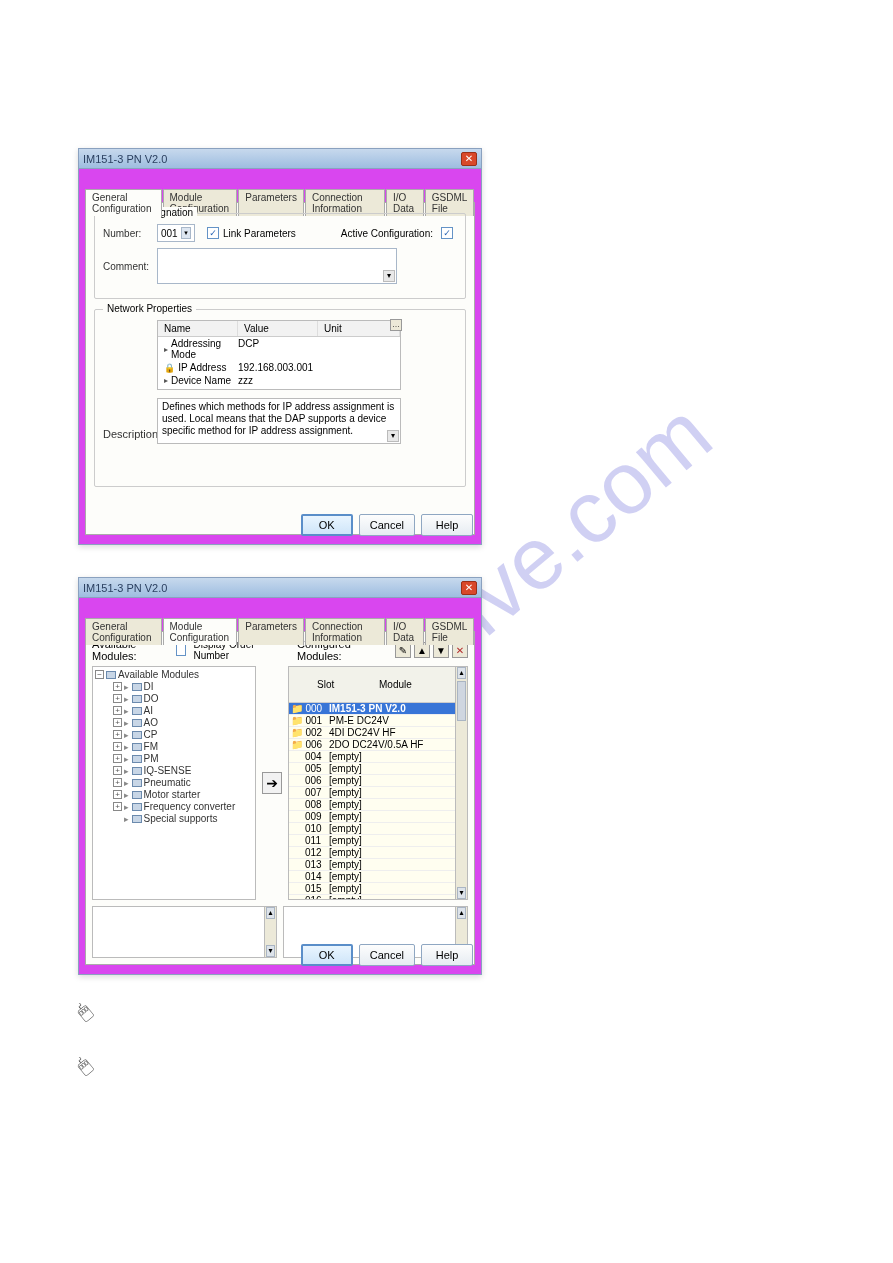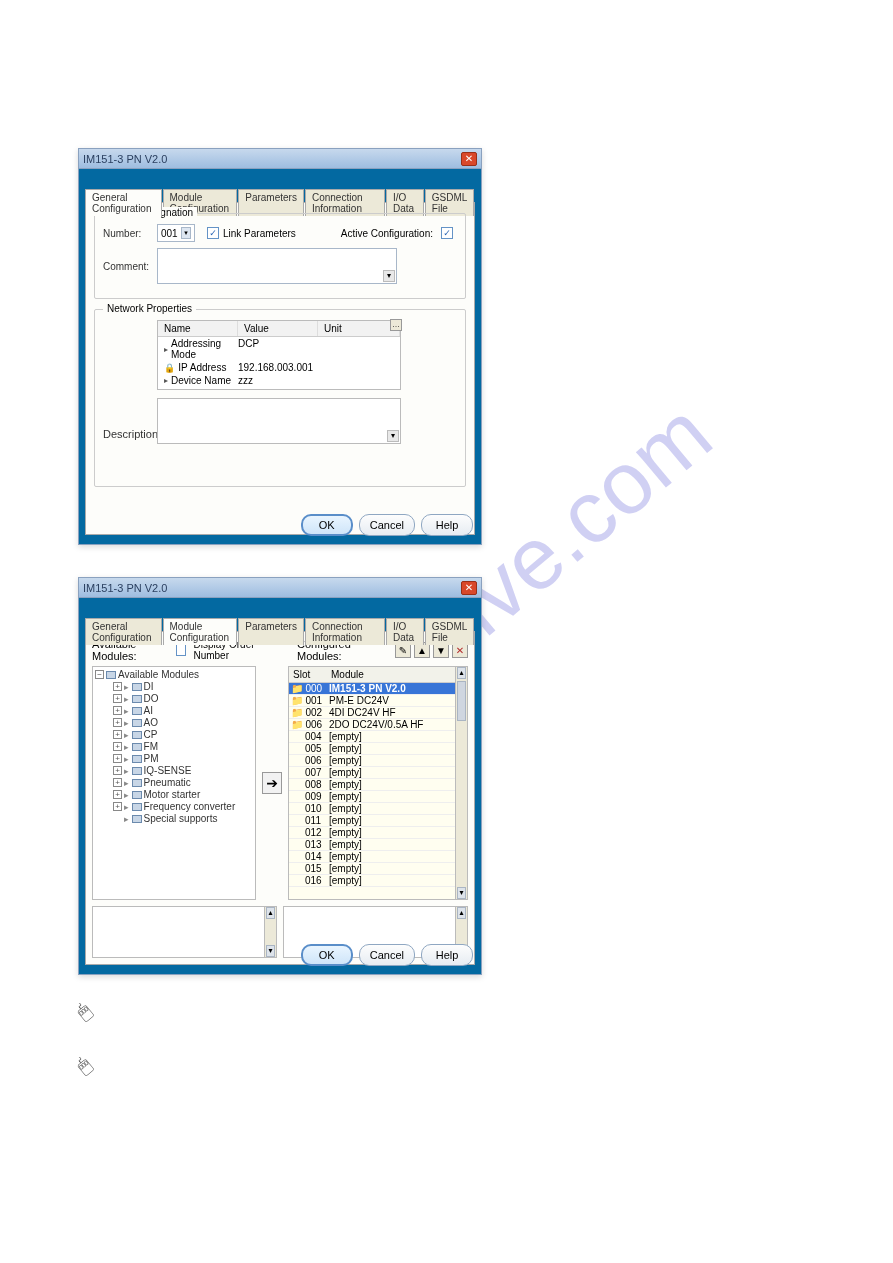--- a/index.html
+++ b/index.html
@@ -21,21 +21,21 @@
     font-size: 88px;
     color: rgba(120, 120, 220, 0.35);
     font-family: Arial, sans-serif;
     pointer-events: none;
     z-index: 0;
     white-space: nowrap;
   }
   .dlg {
     position: absolute;
     border: 1px solid #8aa1bf;
-    background: #0369a1;
+    background: #d946ef;
     box-shadow: 0 2px 6px rgba(0,0,0,0.15);
     z-index: 2;
   }
   .dlg1 { left: 78px; top: 148px; width: 404px; height: 397px; }
   .dlg2 { left: 78px; top: 577px; width: 404px; height: 398px; }
   .titlebar {
     height: 20px;
     background: linear-gradient(#c7d9ed,#9ebde0);
     display: flex;
     align-items: center;
@@ -168,21 +168,21 @@
   }
   .btnbar {
     position: absolute;
     bottom: 8px; right: 8px;
     display: flex; gap: 6px;
   }
   .btn {
     min-width: 52px; height: 22px;
     border: 1px solid #8fa7c2;
     background: linear-gradient(#fdfdfd,#e6ecf2);
-    border-radius: 10px;
+    border-radius: 2px;
     font-size: 11px;
     padding: 0 10px;
     display:flex; align-items:center; justify-content:center;
   }
   .btn.primary { border: 2px solid #5a8ec9; background: linear-gradient(#e9f5ff,#cfe5f9);}
   
   .mc-body { display:flex; flex-direction:column; height:100%; }
   .mc-top { display:flex; gap:6px; margin-bottom:4px; align-items:center;}
   .mc-top .chklbl { font-size:10px; display:flex; align-items:center; gap:3px; margin-left:auto; margin-right:0;}
   .mc-cols { display:flex; flex:1; gap:6px; }
@@ -209,21 +209,21 @@
   }
   .cfg-wrap { flex:1; display:flex; flex-direction:column; }
   .cfg-btns { display:flex; gap:3px; }
   .ib { width:16px; height:16px; border:1px solid #999; background:#ece9d8; display:flex; align-items:center; justify-content:center; font-size:10px;}
   .ib.del { color:#b32a2a; }
   .cfg-table {
     flex:1; border:1px solid #bbb; background:#fffef0; font-size:10px;
     position: relative; overflow:hidden;
   }
   .cfg-table .thead { display:flex; background:#f2f2ea; border-bottom:1px solid #ccc;}
-  .cfg-table .thead div { padding:2px 4px;}
+  .cfg-table .thead div { padding:12px 4px;margin-left:24px;}
   .cfg-table .th1 { width: 38px;}
   .cfg-table .th2 { flex:1;}
   .cr { display:flex; border-bottom:1px solid #eee; padding:0 0;}
   .cr .c1 { width: 38px; display:flex; align-items:center; gap:2px; padding-left:2px;}
   .cr .c2 { flex:1; padding-left:2px;}
   .cr.sel { background:#3875d7; color:#fff; }
   .cr.sel .c2 { font-weight:bold; }
   .fold { font-size:10px;}
   .fold.y { color:#c7a323; }
   .vscroll {
@@ -322,20 +322,21 @@
               <span class="tri">▸</span>
               <span>Device Name</span>
             </div>
           <div class="c2">zzz</div>
           <div class="c3"></div>
         </div>
       </div>
       <div style="margin-top:8px; display:flex;">
         <span class="lbl" style="margin-top:30px;">Description:</span>
         <div class="desc-box">
+          <span>Defines which methods for IP address assignment is used. Local means that the DAP supports a device specific method for IP address assignment.</span>
           <span class="scroll-dn">▾</span>
         </div>
       </div>
     </div>
   </div>
   <div class="btnbar">
     <div class="btn primary">OK</div>
     <div class="btn">Cancel</div>
     <div class="btn">Help</div>
   </div>

